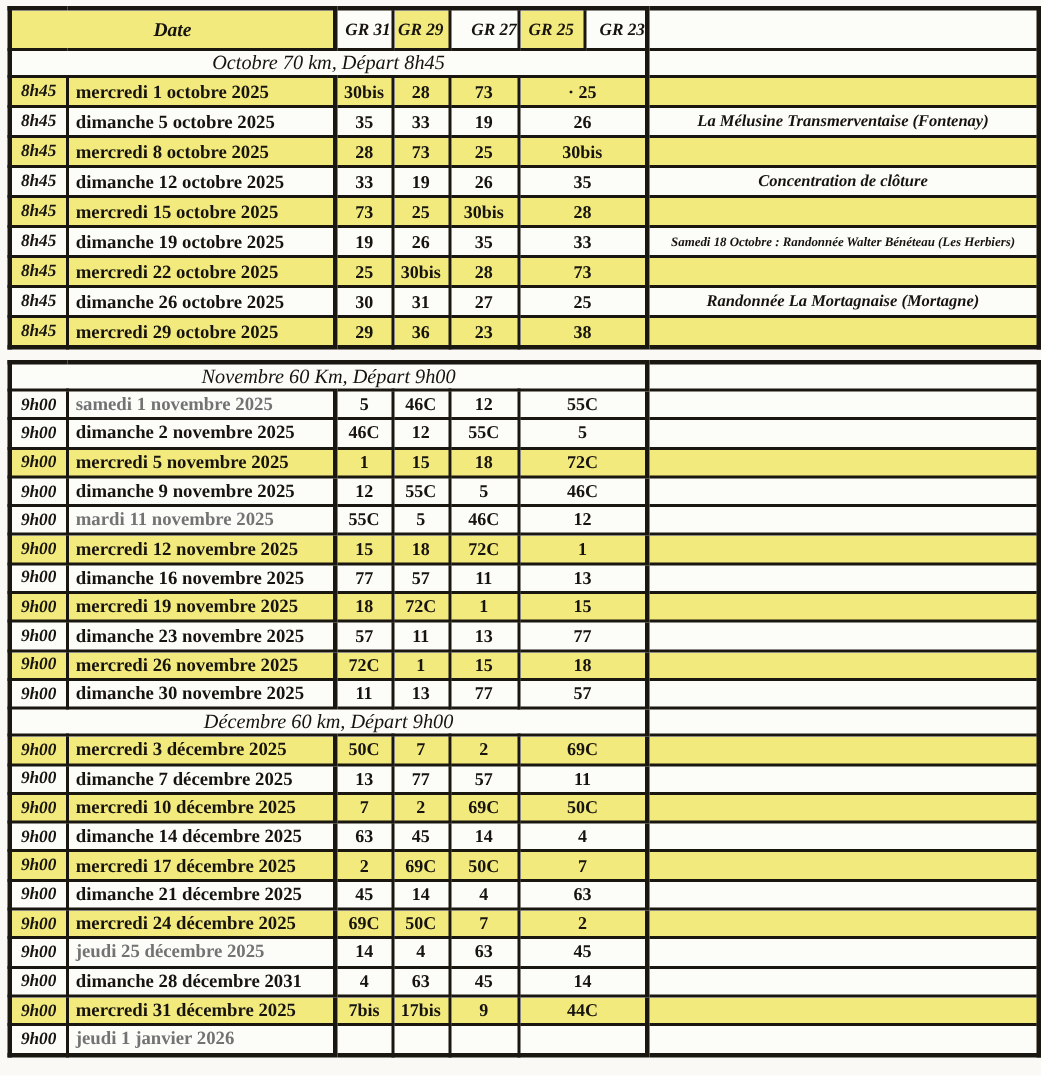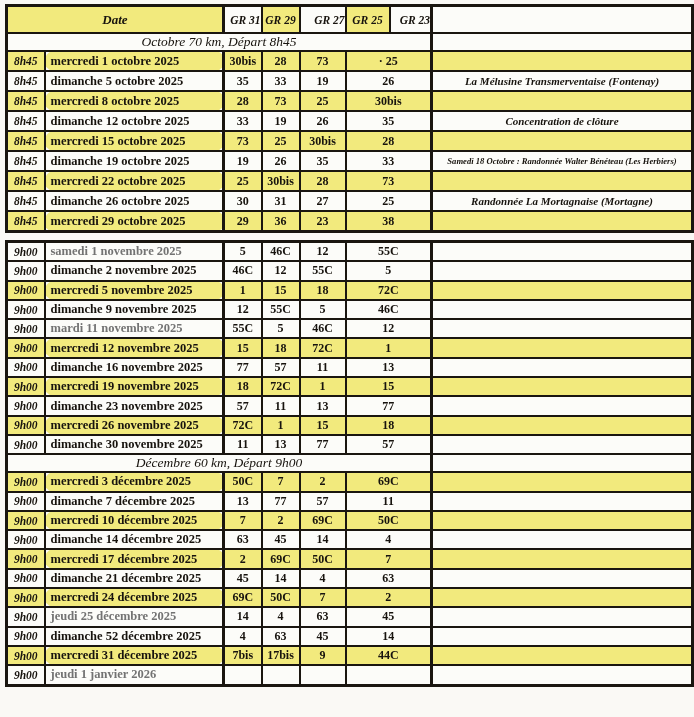--- a/index.html
+++ b/index.html
@@ -34,21 +34,21 @@
 
   
   .section-title{height:15px;font-weight:normal;font-style:italic;font-size:13.5px;text-align:center;background:#fcfcf9;}
   .section-notes{border-left-width:3px;background:#fcfcf9;}
   #table-novdec .section-title{height:16px;}
 
   
   #table-oct td.cell{height:18px;}
   #table-novdec td.cell{height:17.3px;}
   .c-time{font-weight:bold;font-style:italic;font-size:11.5px;text-align:center;}
-  .c-date{font-weight:bold;font-size:12.5px;text-align:left;padding-left:5px;border-right-width:3px;border-radius:9px;}
+  .c-date{font-weight:bold;font-size:12.5px;text-align:left;padding-left:5px;border-right-width:3px;}
   .c-val{font-weight:bold;font-size:12px;text-align:center;}
   .c-note{font-weight:bold;font-style:italic;font-size:11px;text-align:center;border-left-width:3px;}
   .c-note.note-small{font-size:8.6px;}
 
   tr.row-w td{background:#fcfcf9;}
   tr.row-y td{background:#f2ea7d;}
   .y{background:#f2ea7d;}
   .w{background:#fcfcf9;text-align:right;}
   .red{color:#737373;}
 </style>
@@ -173,20 +173,24 @@
       <col style="width:38px">
         <col style="width:179px">
       <col style="width:38px">
         <col style="width:38px">
         <col style="width:46px">
       <col style="width:44px">
         <col style="width:42px">
         <col style="width:261px">
     </colgroup>
     <tbody id="tb-novdec">
+        <tr>
+          <td class="section-title" colspan="7">Novembre 60 Km, Départ 9h00</td>
+          <td class="section-notes"></td>
+        </tr>
         <tr class="row-w">
           <td class="cell c-time">9h00</td>
           <td class="cell c-date red">samedi 1 novembre 2025</td>
           <td class="cell c-val">5</td>
           <td class="cell c-val">46C</td>
           <td class="cell c-val">12</td>
           <td class="cell c-val" colspan="2">55C</td>
           <td class="cell c-note"></td>
         </tr>
         <tr class="row-w">
@@ -350,21 +354,21 @@
           <td class="cell c-time">9h00</td>
           <td class="cell c-date red">jeudi 25 décembre 2025</td>
           <td class="cell c-val">14</td>
           <td class="cell c-val">4</td>
           <td class="cell c-val">63</td>
           <td class="cell c-val" colspan="2">45</td>
           <td class="cell c-note"></td>
         </tr>
         <tr class="row-w">
           <td class="cell c-time">9h00</td>
-          <td class="cell c-date">dimanche 52 décembre 2025</td>
+          <td class="cell c-date">dimanche 28 décembre 2031</td>
           <td class="cell c-val">4</td>
           <td class="cell c-val">63</td>
           <td class="cell c-val">45</td>
           <td class="cell c-val" colspan="2">14</td>
           <td class="cell c-note"></td>
         </tr>
         <tr class="row-y">
           <td class="cell c-time">9h00</td>
           <td class="cell c-date">mercredi 31 décembre 2025</td>
           <td class="cell c-val">7bis</td>

